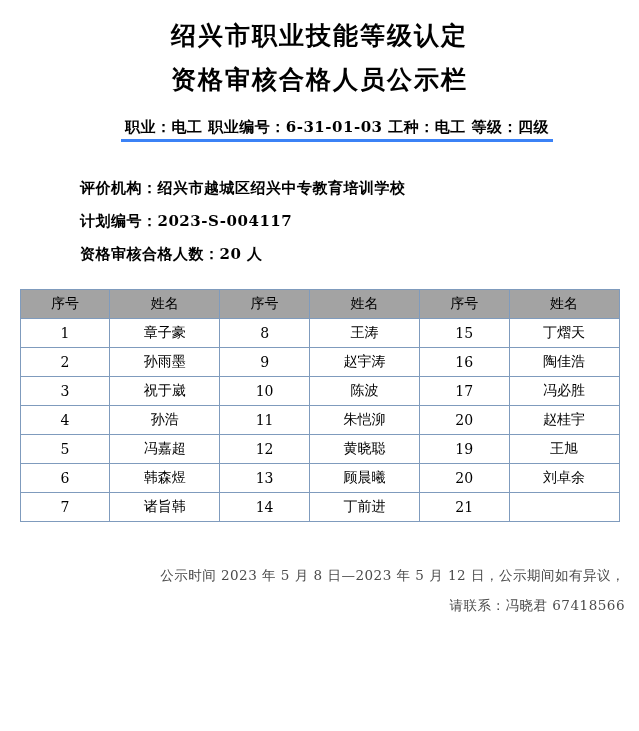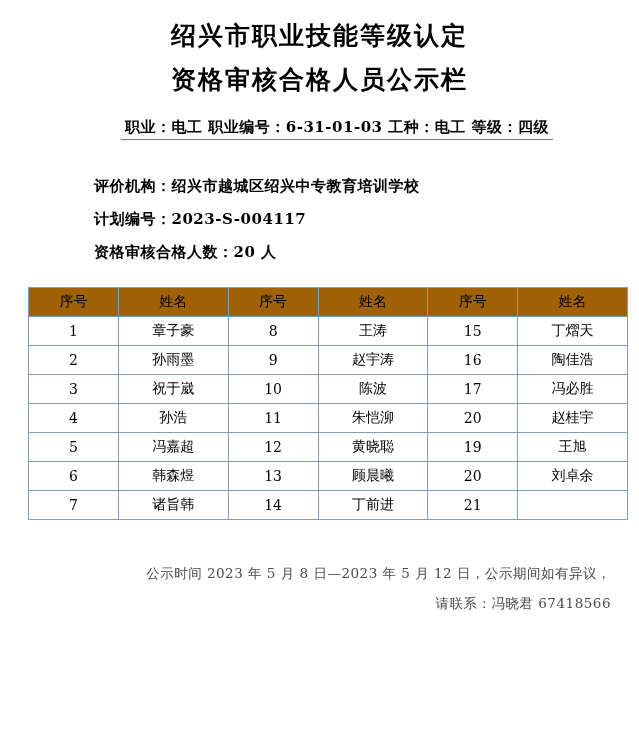--- a/index.html
+++ b/index.html
@@ -12,42 +12,42 @@
     background: #ffffff;
     font-family: "DejaVu Serif", "Liberation Serif", serif;
     color: #000000;
     overflow: hidden;
   }
   .page {
     width: 639px;
     height: 646px;
     position: relative;
     box-sizing: border-box;
-    padding: 0 28px;
+    padding: 0 14px;
   }
   .title-block {
     text-align: center;
     padding-top: 14px;
   }
   .title-line {
     font-size: 25px;
     font-weight: bold;
     letter-spacing: 2px;
     line-height: 44px;
     color: #000;
   }
   .subject-line {
     text-align: center;
     font-size: 15px;
     font-weight: bold;
     margin-top: 16px;
     letter-spacing: 0.5px;
   }
   .subject-line .underline {
-    border-bottom: 1px solid #3b82f6;
+    border-bottom: 3px solid #3b82f6;
     padding: 0 4px 2px 4px;
     display: inline-block;
     margin-left: 35px;
   }
   .info-block {
     margin-top: 30px;
     padding-left: 66px;
   }
   .info-line {
     font-size: 15px;
@@ -67,21 +67,21 @@
   table.roster th, table.roster td {
     border: 1px solid #7f9bbd;
     height: 28px;
     text-align: center;
     font-size: 14px;
     font-family: "DejaVu Serif", "Liberation Serif", serif;
     color: #000;
     padding: 0;
   }
   table.roster th {
-    background: #a16207;
+    background: #a3a3a3;
     font-weight: normal;
   }
   table.roster col.idx { width: 15%; }
   table.roster col.nm { width: 18.33%; }
   .footer {
     margin-top: 38px;
     text-align: right;
     font-size: 13.5px;
     color: #4a4a4a;
     line-height: 30px;

